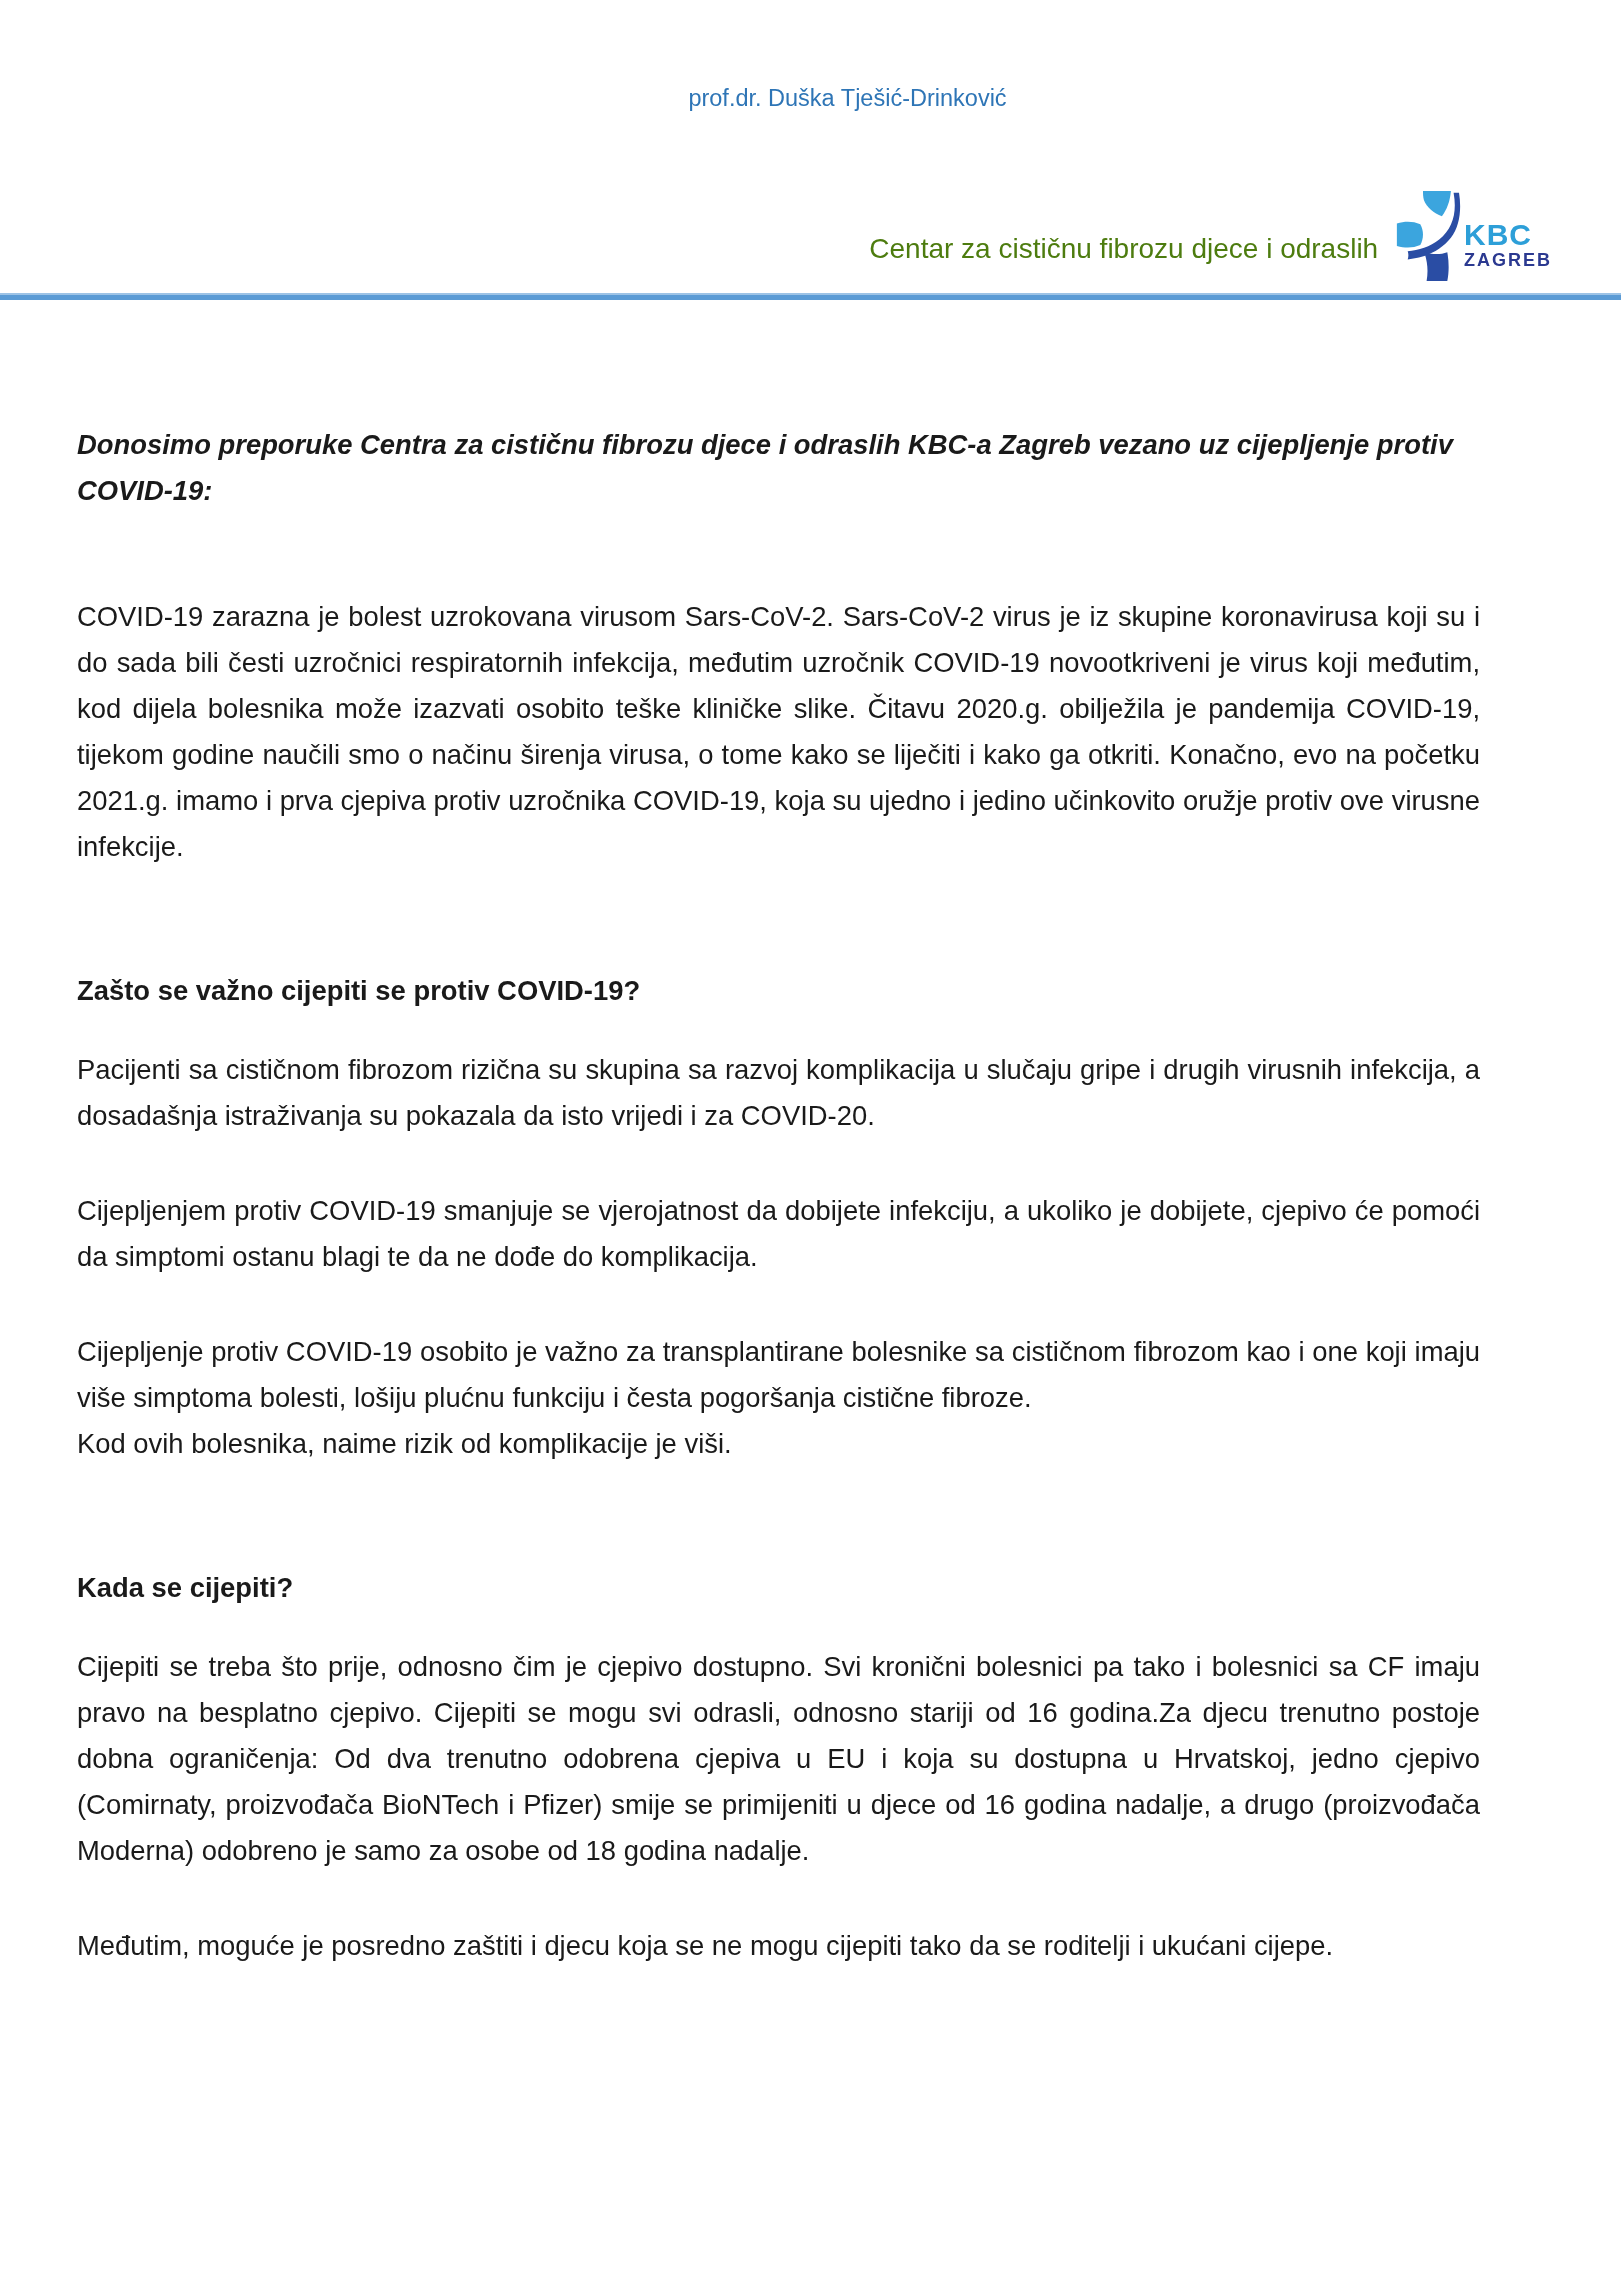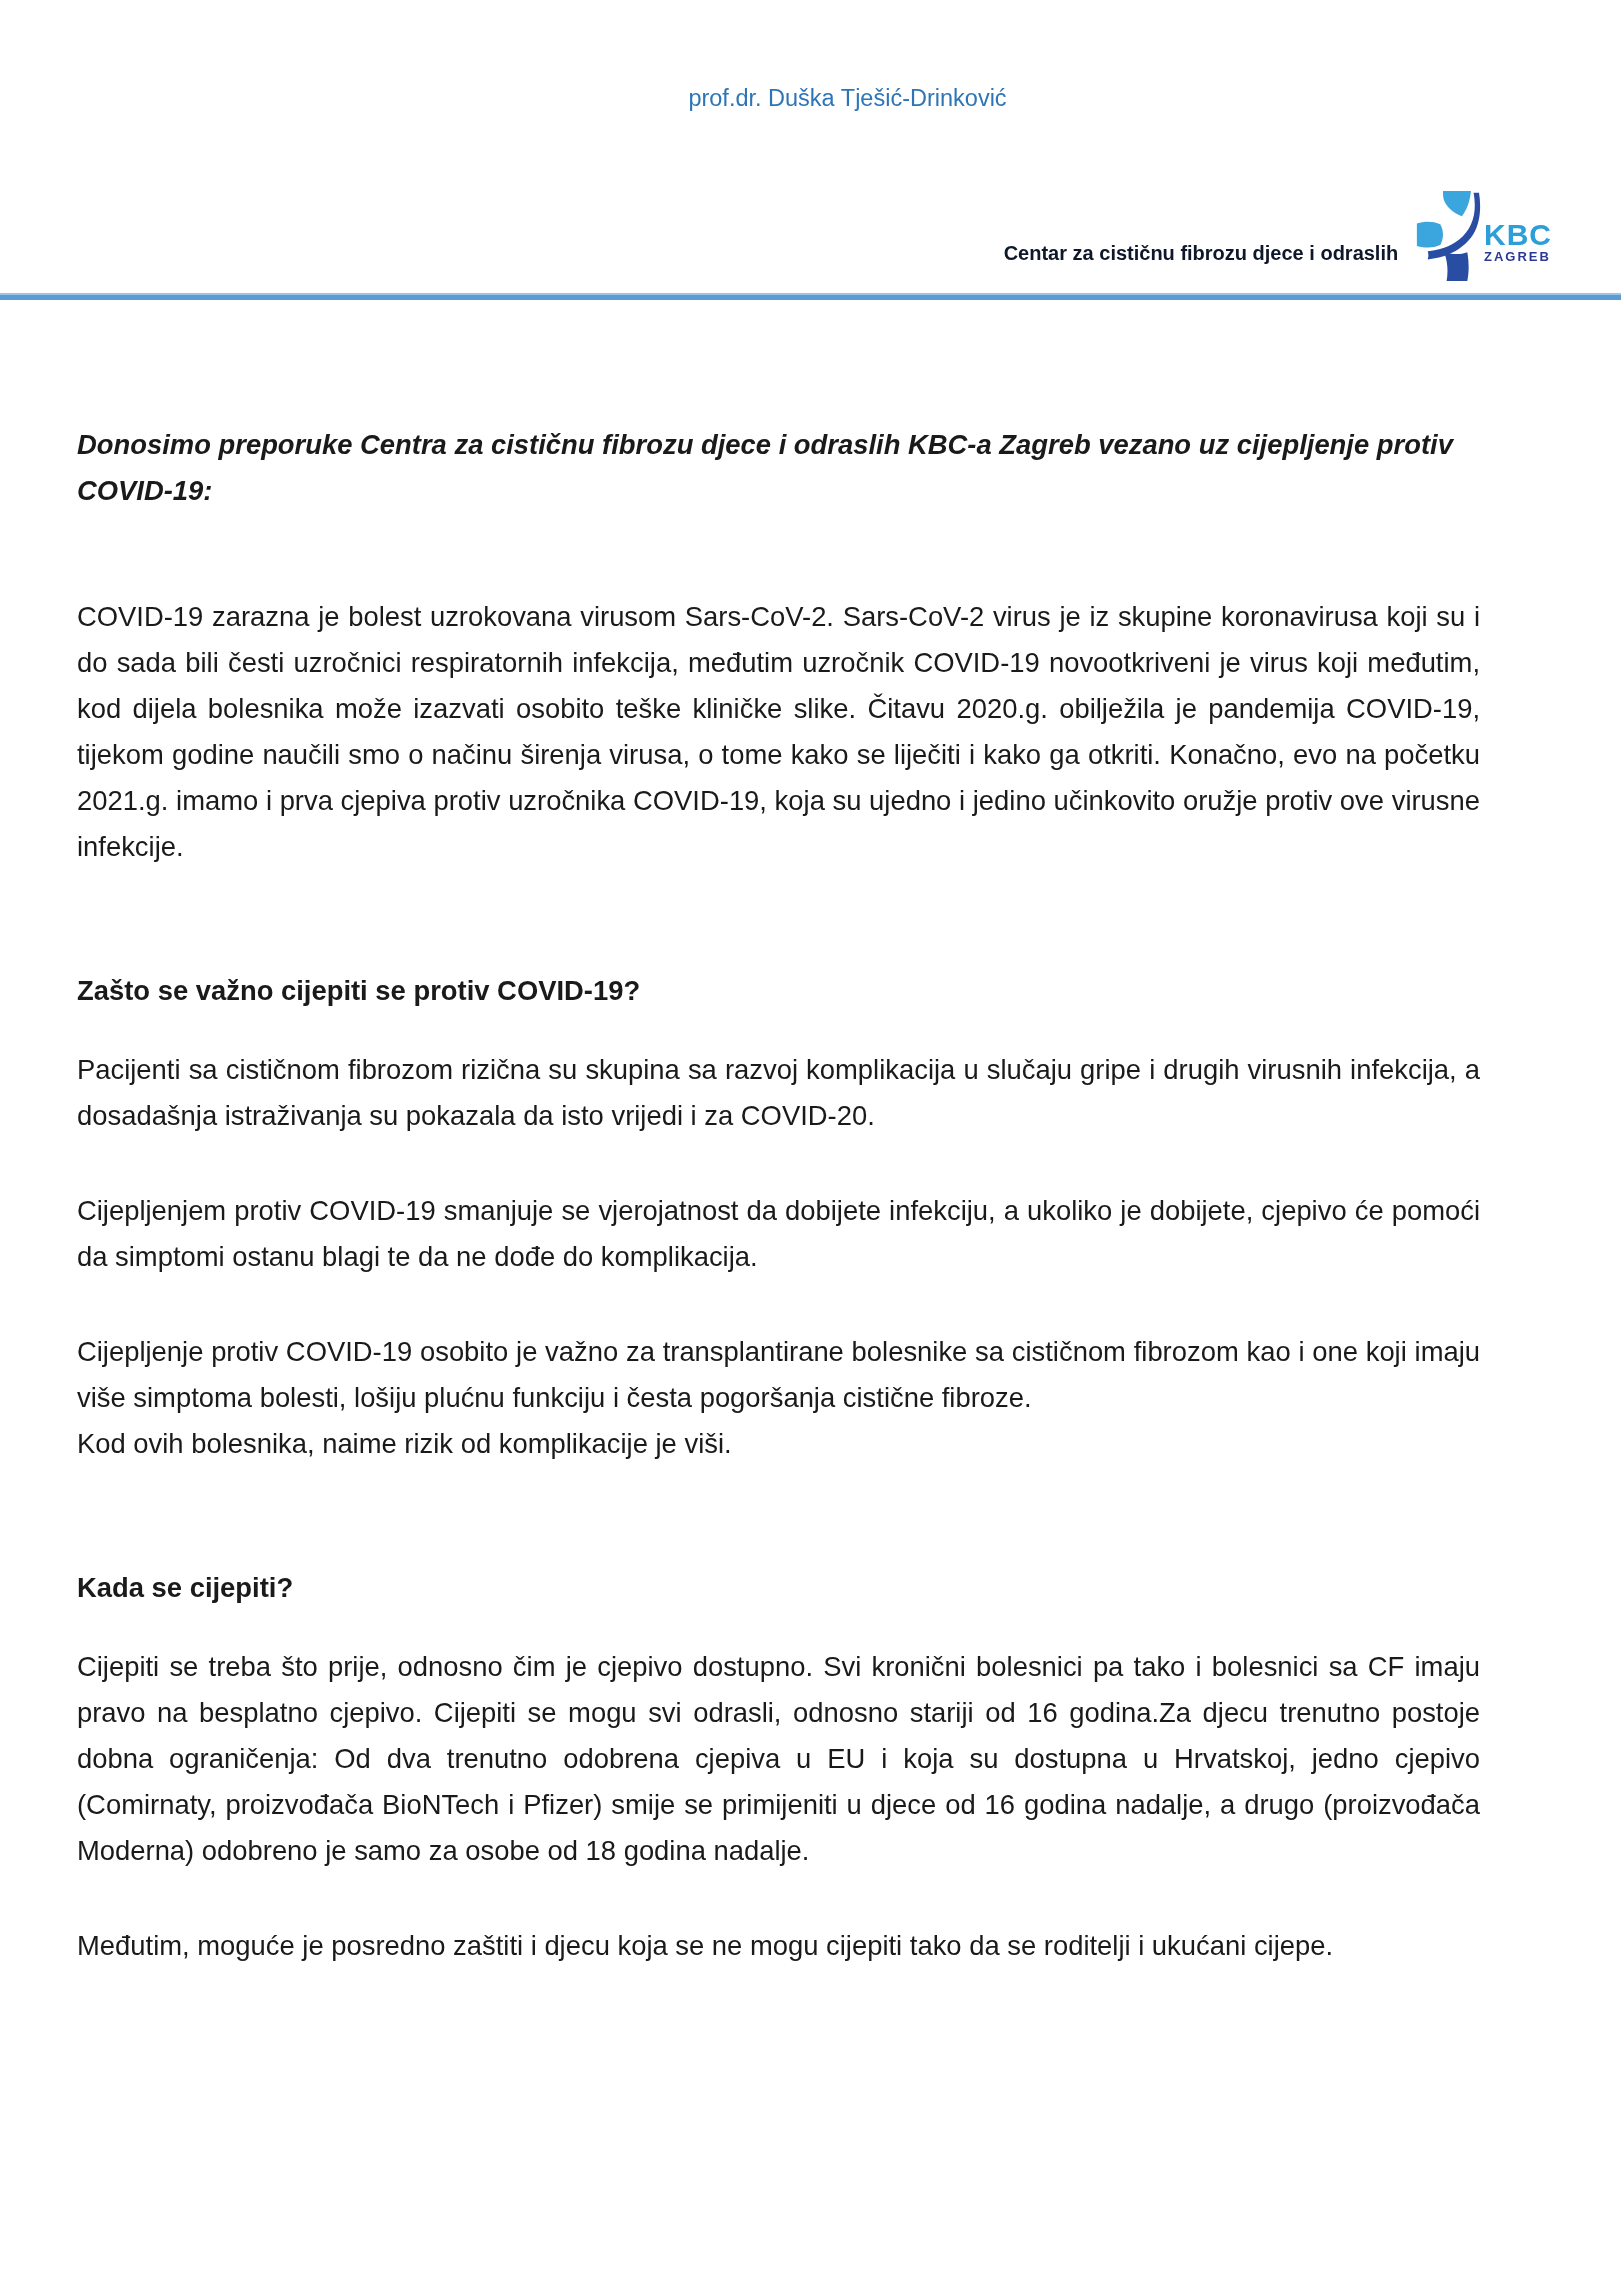--- a/index.html
+++ b/index.html
@@ -26,23 +26,23 @@
   }
 
   .logo-row {
     display: flex;
     justify-content: flex-end;
     align-items: flex-end;
     margin-top: 78px;
     padding-right: 69px;
   }
   .org-title {
-    color: #0f172a;
-    font-weight: bold;
-    font-size: 20px;
+    color: #4d7c0f;
+    font-weight: normal;
+    font-size: 28px;
     line-height: 1;
     margin: 0 15.7px 17.6px 0;
   }
   .logo {
     display: flex;
     align-items: flex-start;
   }
   .logo svg.cross {
     width: 76px;
     height: 90px;
@@ -55,21 +55,21 @@
     margin-top: 29px;
   }
   .logo-kbc {
     font-size: 30px;
     font-weight: bold;
     color: #2D9FD8;
     line-height: 1;
     letter-spacing: 1px;
   }
   .logo-zagreb {
-    font-size: 13px;
+    font-size: 18px;
     font-weight: bold;
     color: #2B3990;
     line-height: 1.15;
     letter-spacing: 2px;
   }
 
   .rule {
     height: 6.9px;
     margin-top: 11.8px;
     background: linear-gradient(to bottom, #9dc3e6 0px, #9dc3e6 2px, #5b9bd5 2px, #5b9bd5 6.9px);

